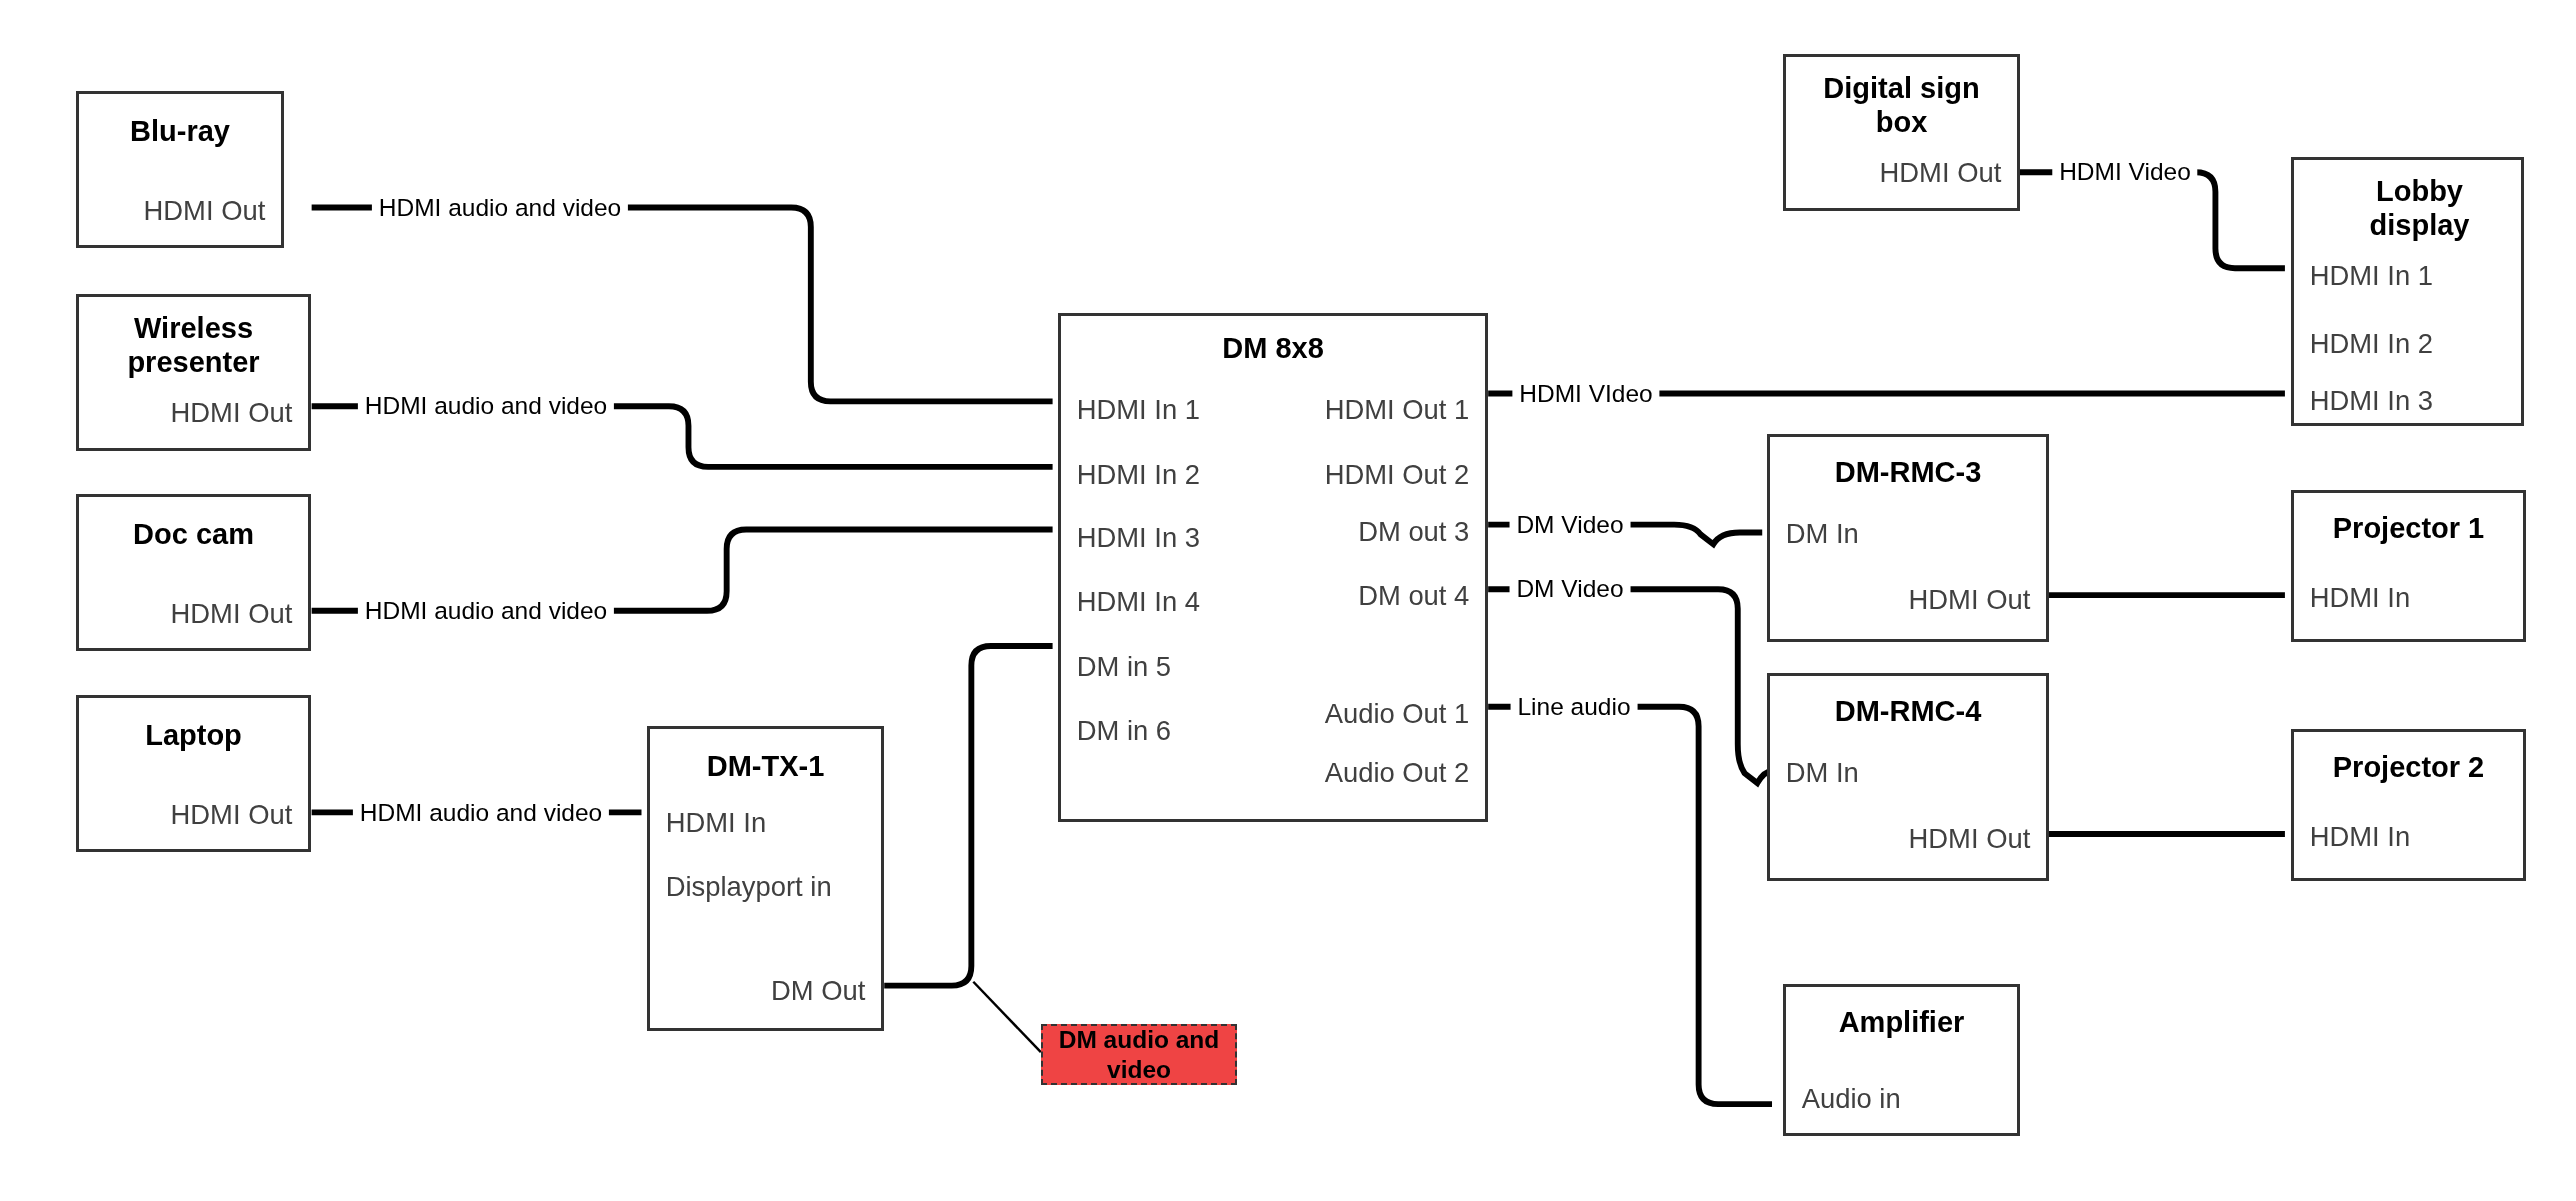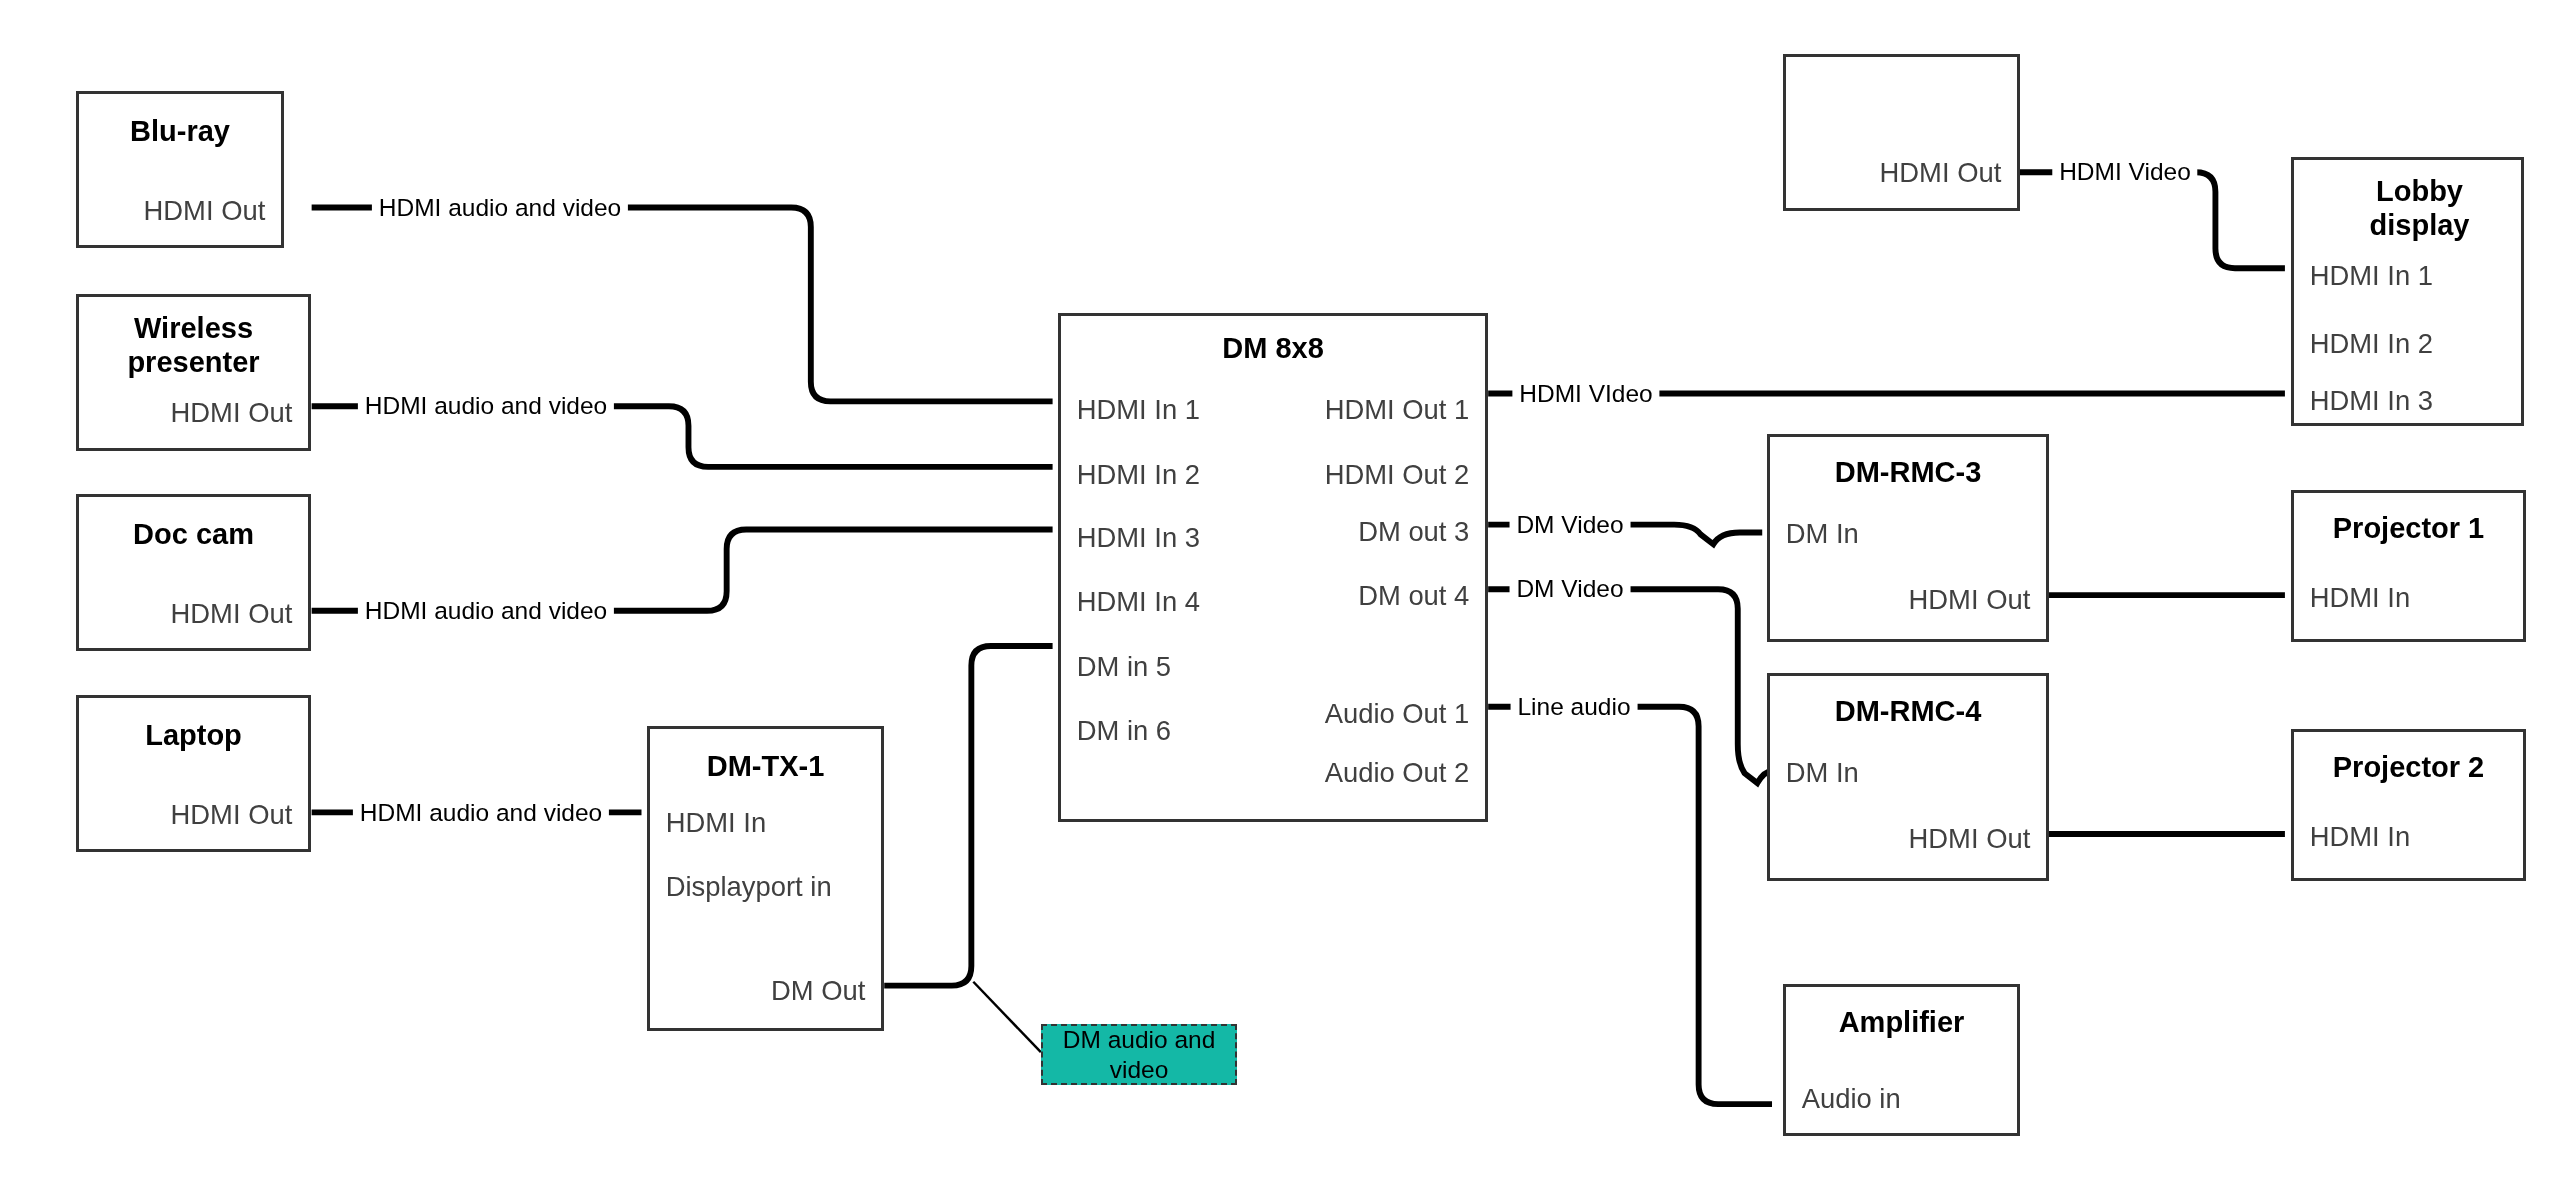--- a/index.html
+++ b/index.html
@@ -39,29 +39,30 @@
     line-height: 1;
   }
   .port.left  { left: 15.7px;  text-align: left; }
   .port.right { right: 15.7px; text-align: right; }
 
   
   .note {
     position: absolute;
     box-sizing: border-box;
     border: 2px dashed #333333;
-    background: #14b8a6;
+    background: #ef4444;
     display: flex;
     align-items: center;
     justify-content: center;
     text-align: center;
     font-size: 24.5px;
     color: #000000;
     line-height: 1.22;
     z-index: 3;
+    font-weight: bold;
   }
 
   
   .wire-label {
     position: absolute;
     font-size: 24.5px;
     color: #000000;
     white-space: nowrap;
     background: #ffffff;
     padding: 0 6.9px;
@@ -169,20 +170,22 @@
     <div class="port left" style="top:401px;">DM in 6</div>
     <div class="port right" style="top:80px;">HDMI Out 1</div>
     <div class="port right" style="top:145px;">HDMI Out 2</div>
     <div class="port right" style="top:202px;">DM out 3</div>
     <div class="port right" style="top:266px;">DM out 4</div>
     <div class="port right" style="top:384px;">Audio Out 1</div>
     <div class="port right" style="top:443px;">Audio Out 2</div>
   </div>
 
   <div class="box" style="left:1783px; top:54px; width:237px; height:157px;">
+    <div class="box-title" style="margin-top:13.7px;">Digital sign
+box</div>
     <div class="port right" style="top:102px;">HDMI Out</div>
   </div>
 
   <div class="box" style="left:2291px; top:157px; width:233px; height:269px;">
     <div class="box-title" style="margin-top:13.7px;padding-left:24px;">Lobby
 display</div>
     <div class="port left" style="top:102px;">HDMI In 1</div>
     <div class="port left" style="top:170px;">HDMI In 2</div>
     <div class="port left" style="top:227px;">HDMI In 3</div>
   </div>

